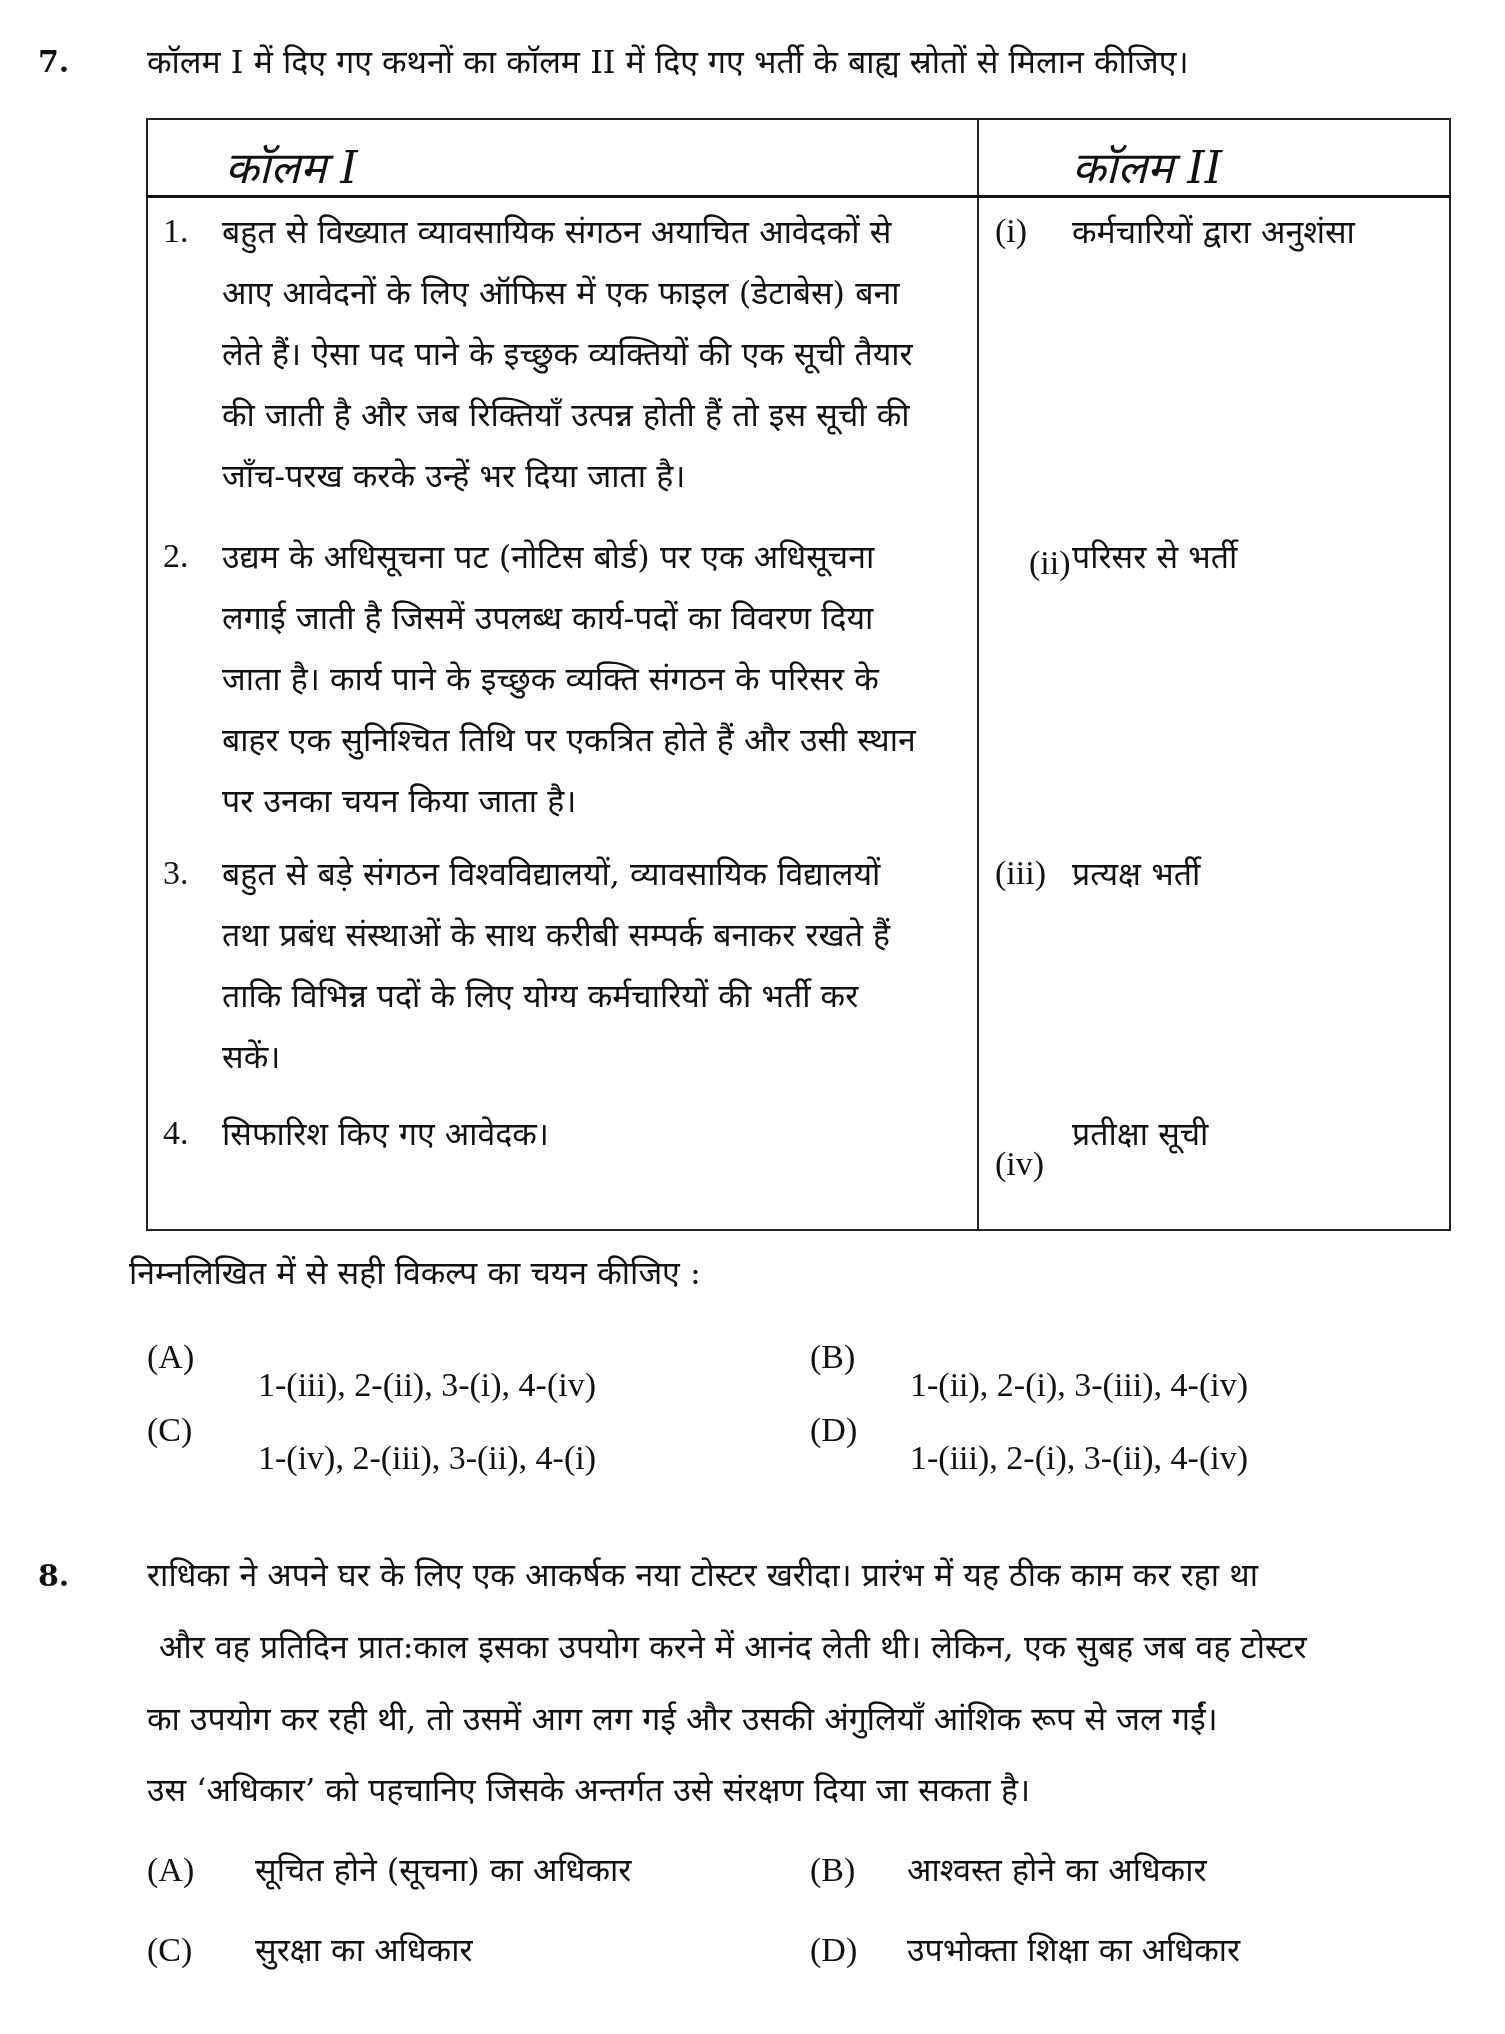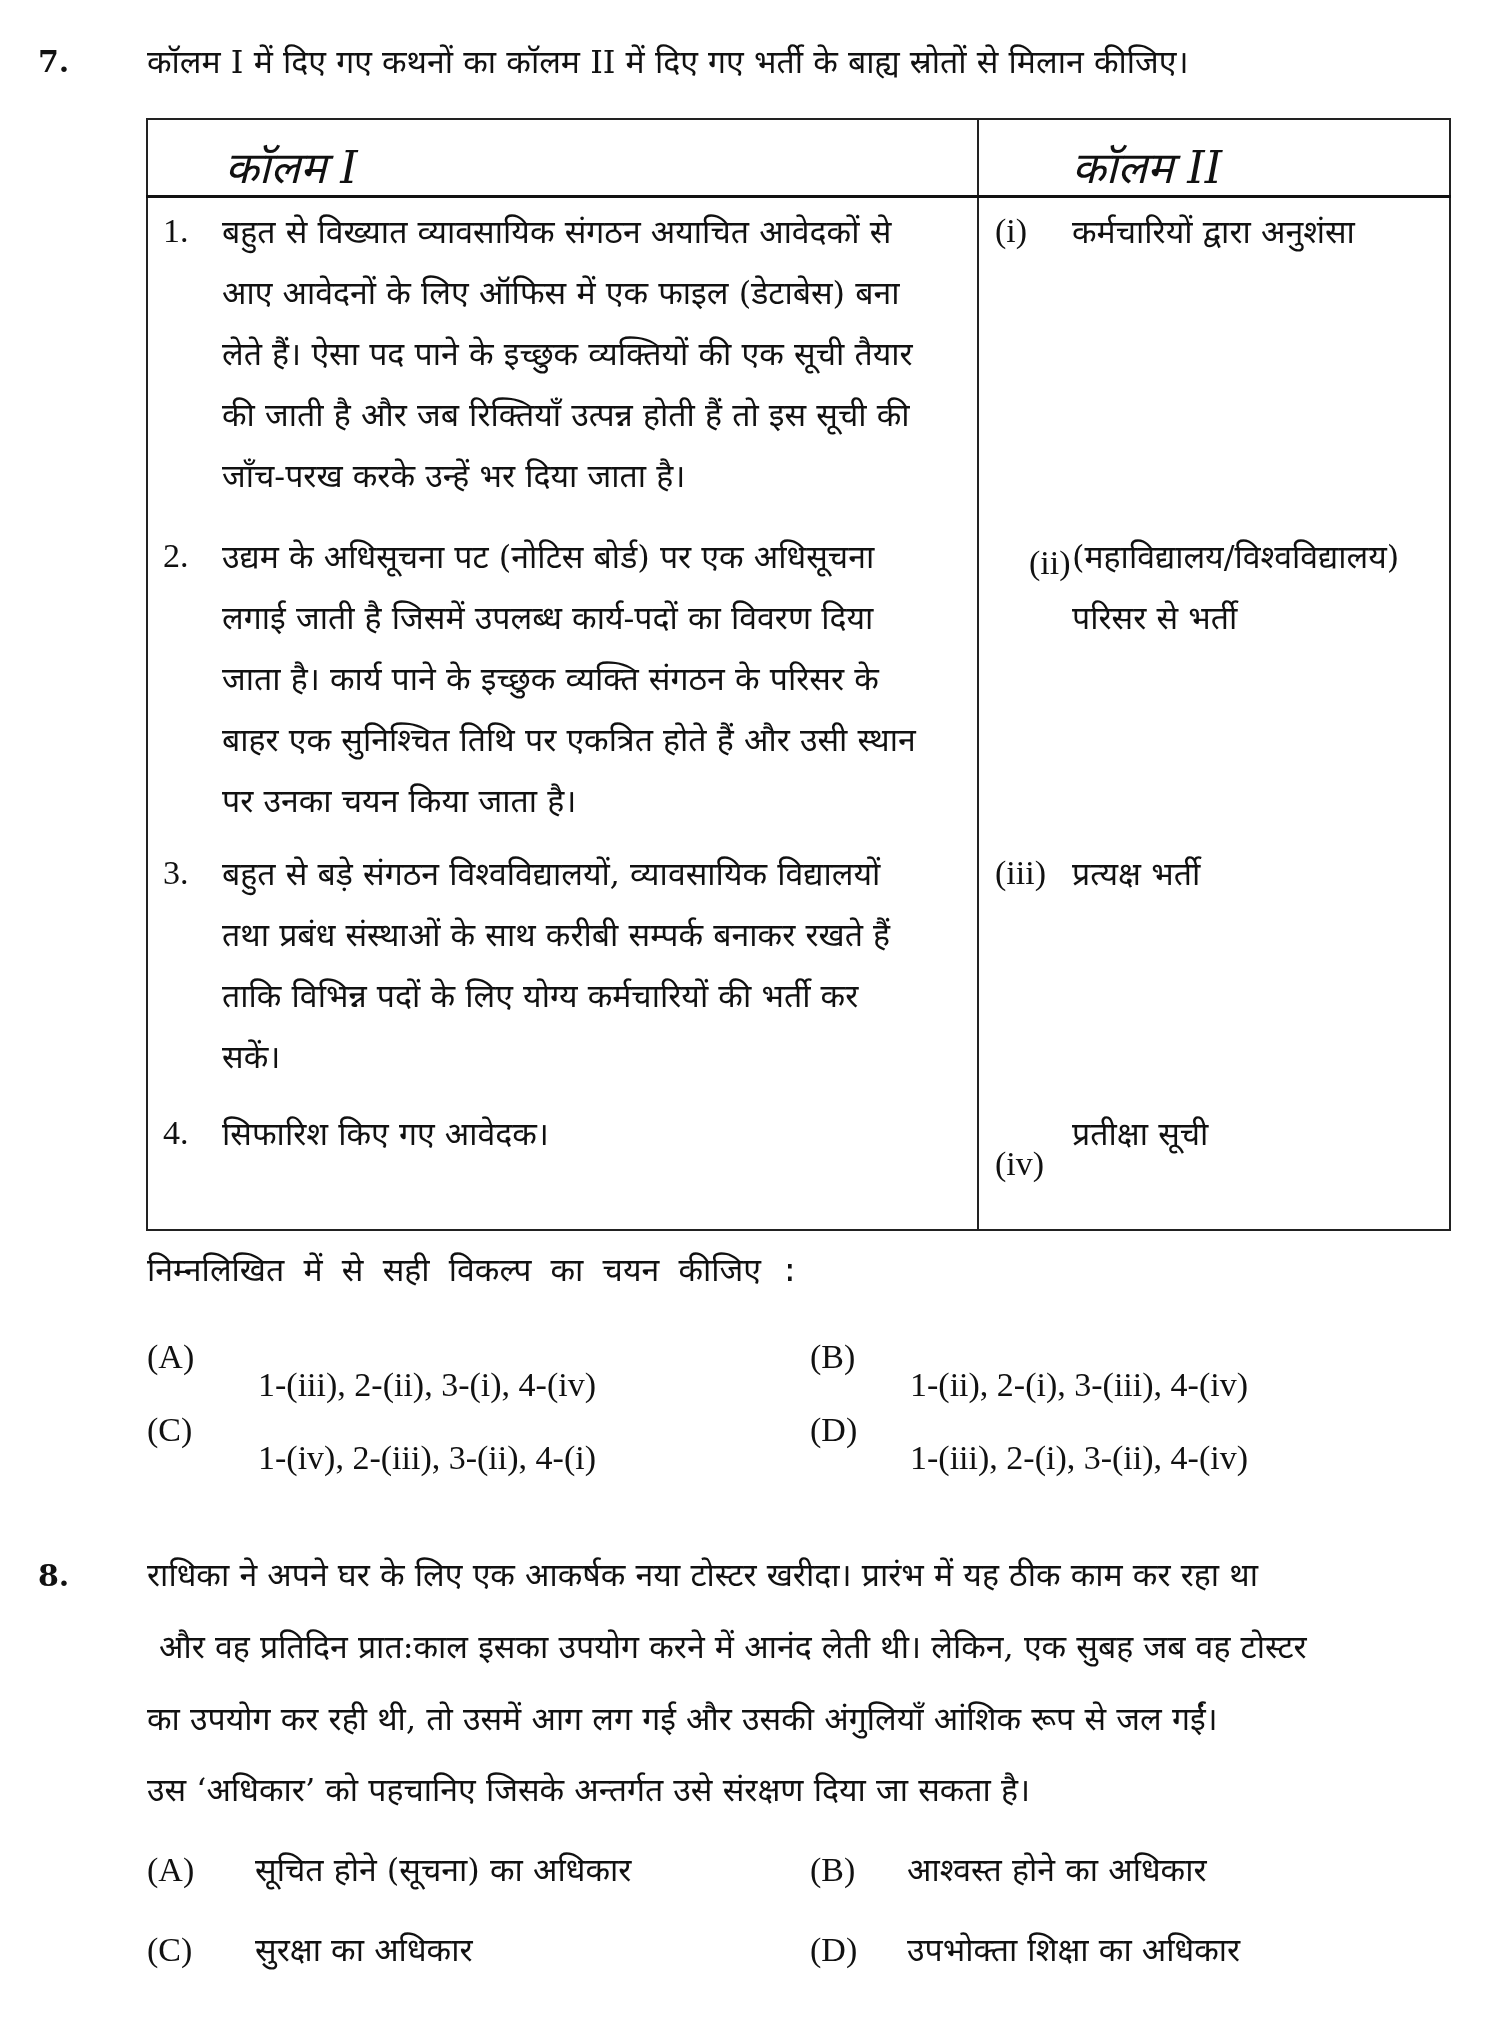--- a/index.html
+++ b/index.html
@@ -78,40 +78,39 @@
   <div>
     <span class="abs roman" style="left:995px; top:212px;">(i)</span>
     <div class="abs" style="left:1072px; top:202px;">
       <div class="cell-line">कर्मचारियों द्वारा अनुशंसा</div>
     </div>
   </div>
 
   <div>
     <span class="abs roman" style="left:995px; top:544px;margin-left:34px;">(ii)</span>
     <div class="abs" style="left:1072px; top:527px;">
-      <div class="cell-line">(महाविद्यालय/विश्वविद्यालय)</div>
       <div class="cell-line">परिसर से भर्ती</div>
     </div>
   </div>
 
   <div>
     <span class="abs roman" style="left:995px; top:854px;">(iii)</span>
     <div class="abs" style="left:1072px; top:844px;">
       <div class="cell-line">प्रत्यक्ष भर्ती</div>
     </div>
   </div>
 
   <div>
     <span class="abs roman" style="left:995px; top:1145px;">(iv)</span>
     <div class="abs" style="left:1072px; top:1104px;">
       <div class="cell-line">प्रतीक्षा सूची</div>
     </div>
   </div>
 
-  <span class="abs line" style="left:147px; top:1253px;font-family:Liberation Mono, monospace;">निम्नलिखित में से सही विकल्प का चयन कीजिए :</span>
+  <span class="abs line" style="left:129px; top:1253px;">निम्नलिखित में से सही विकल्प का चयन कीजिए :</span>
 
   <div>
     <span class="abs opt-letter" style="left:147px; top:1338px;">(A)</span>
     <span class="abs opt-text" style="left:258px; top:1338px;">1-(iii), 2-(ii), 3-(i), 4-(iv)</span>
   </div>
   <div>
     <span class="abs opt-letter" style="left:810px; top:1338px;">(B)</span>
     <span class="abs opt-text" style="left:910px; top:1338px;">1-(ii), 2-(i), 3-(iii), 4-(iv)</span>
   </div>
   <div>

